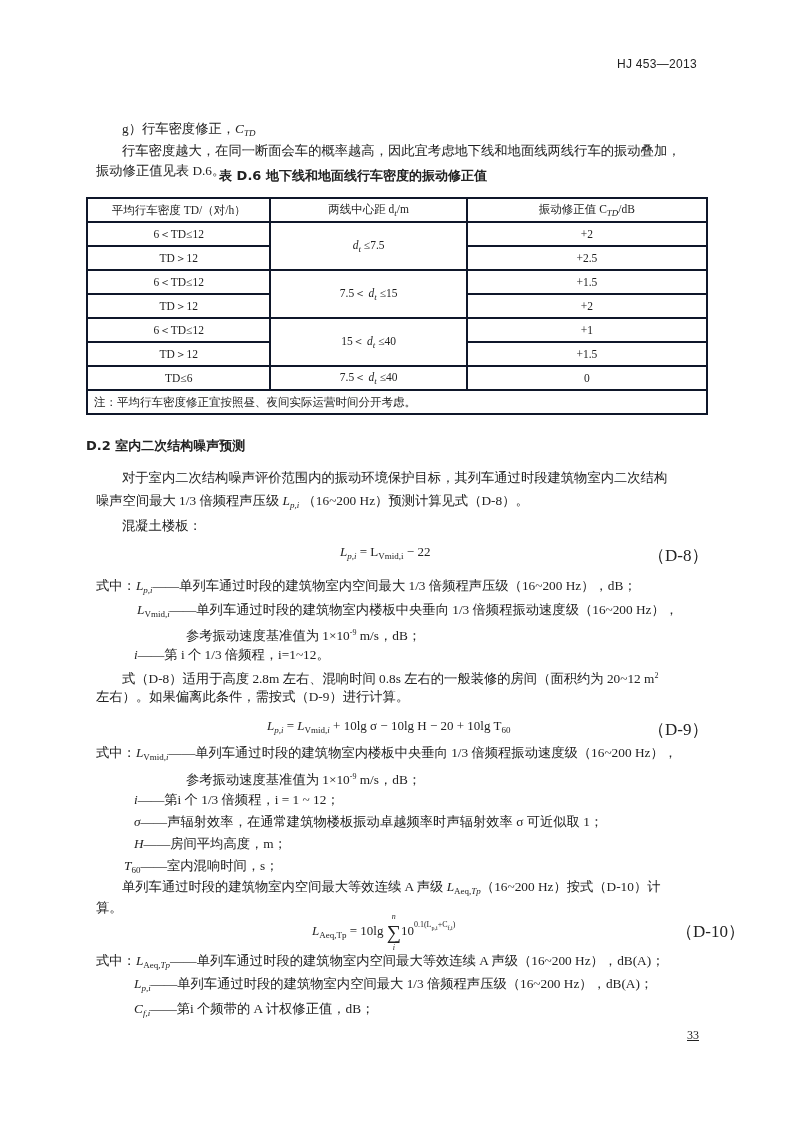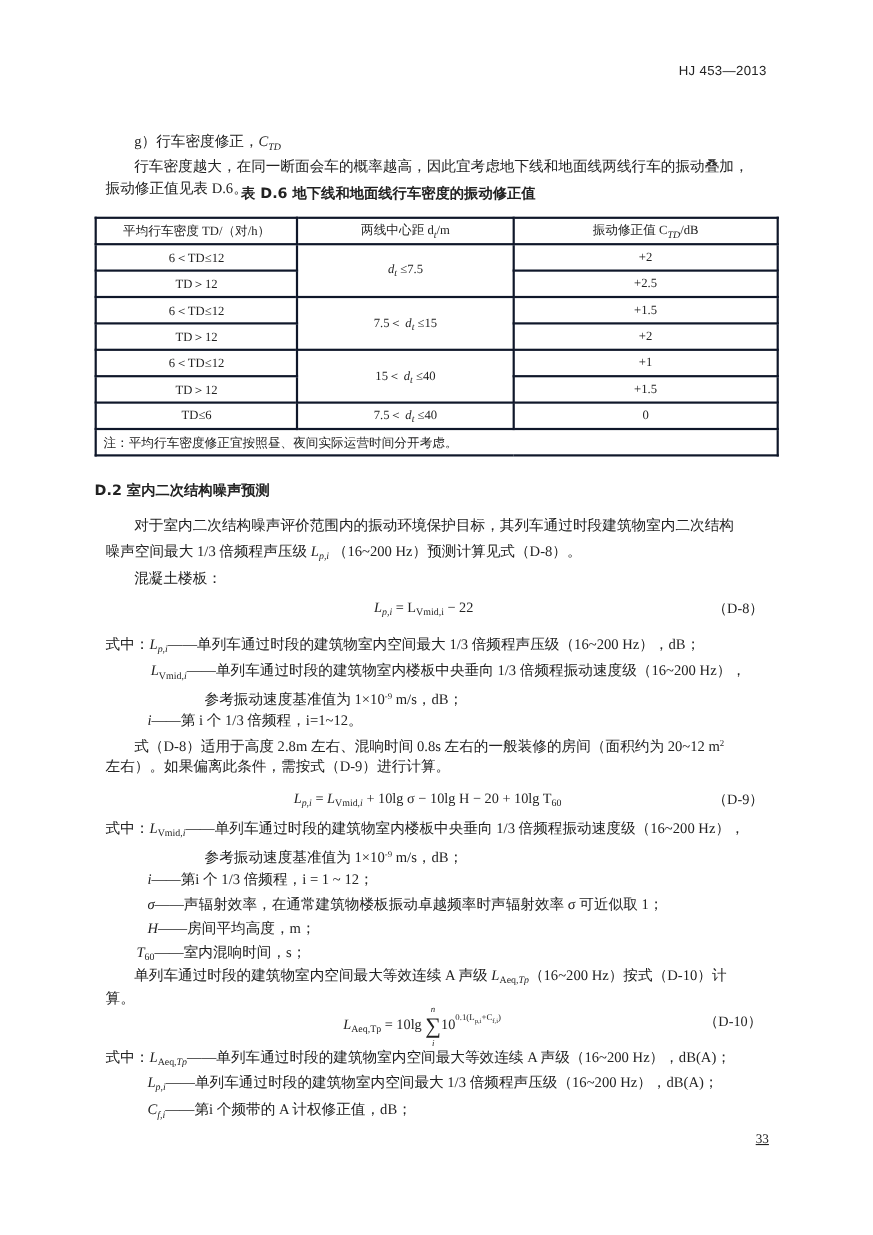--- a/index.html
+++ b/index.html
@@ -12,21 +12,21 @@
   .sans { font-family:"DejaVu Sans","Liberation Sans",sans-serif; }
   .caption { left:0; width:706px; text-align:center; top:167px; font-size:13px; font-weight:bold; white-space:nowrap; }
   i { font-style:italic; }
   sub { font-size:9px; vertical-align:-3px; }
   sup { font-size:8px; vertical-align:5px; }
   table.t { position:absolute; left:86px; top:197px; width:622px; border-collapse:collapse; font-size:11.5px; }
   table.t td { border:2px solid #0f172a; text-align:center; height:22px; padding:0; }
   table.t { border:2px solid #222; }
   table.t td.note { text-align:left; padding-left:6px; }
   .eq { font-size:13px; }
-  .eqnum { left:640px; font-size:13px; }
+  .eqnum { left:640px; font-size:17px; }
   .pnum { right:95px; top:1028px; font-size:12px;text-decoration:underline; }
 </style>
 </head>
 <body>
 
 <div class="abs hdr">HJ 453—2013</div>
 
 <div class="abs p ind" style="top:118px"><span>g）行车密度修正，</span><i>C</i><sub><i>TD</i></sub></div>
 <div class="abs p ind" style="top:140px">行车密度越大，在同一断面会车的概率越高，因此宜考虑地下线和地面线两线行车的振动叠加，</div>
 <div class="abs p" style="top:160px;left:96px">振动修正值见表 D.6。</div>
@@ -104,19 +104,19 @@
 <div class="abs p" style="top:742px"><span>式中：</span><i>L</i><sub>Vmid,<i>i</i></sub><span>——单列车通过时段的建筑物室内楼板中央垂向 1/3 倍频程振动速度级（16~200  Hz），</span></div>
 <div class="abs p" style="top:766px;left:186px"><span>参考振动速度基准值为 1×10</span><sup>-9</sup><span> m/s，dB；</span></div>
 <div class="abs p" style="top:789px;left:134px"><i>i</i><span>——第i 个 1/3 倍频程，i = 1 ~ 12；</span></div>
 <div class="abs p" style="top:811px;left:134px"><i>σ</i><span>——声辐射效率，在通常建筑物楼板振动卓越频率时声辐射效率 σ 可近似取 1；</span></div>
 <div class="abs p" style="top:833px;left:134px"><i>H</i><span>——房间平均高度，m；</span></div>
 <div class="abs p" style="top:855px;left:124px"><i>T</i><sub>60</sub><span>——室内混响时间，s；</span></div>
 <div class="abs p ind" style="top:876px"><span>单列车通过时段的建筑物室内空间最大等效连续 A 声级 </span><i>L</i><sub>Aeq,<i>Tp</i></sub><span>（16~200 Hz）按式（D-10）计</span></div>
 <div class="abs p" style="top:897px">算。</div>
 
 <div class="abs eq" style="left:312px;top:920px"><i>L</i><sub>Aeq,Tp</sub><span> = 10lg </span><span style="display:inline-block;position:relative;font-size:20px;vertical-align:-4px"><span>∑</span><span style="position:absolute;left:5px;top:-9px;font-size:8px;font-style:italic">n</span><span style="position:absolute;left:6px;top:22px;font-size:8px;font-style:italic">i</span></span><span>10</span><sup style="font-size:8px;vertical-align:8px"><span>0.1(L</span><sub style="font-size:6px">p,i</sub><span>+C</span><sub style="font-size:6px">f,i</sub><span>)</span></sup></div>
-<div class="abs eqnum" style="top:920px;left:640px">（D-10）</div>
+<div class="abs eqnum" style="top:920px;left:676px">（D-10）</div>
 
 <div class="abs p" style="top:950px"><span>式中：</span><i>L</i><sub>Aeq,<i>Tp</i></sub><span>——单列车通过时段的建筑物室内空间最大等效连续 A 声级（16~200 Hz），dB(A)；</span></div>
 <div class="abs p" style="top:973px;left:134px"><i>L</i><sub><i>p,i</i></sub><span>——单列车通过时段的建筑物室内空间最大 1/3 倍频程声压级（16~200 Hz），dB(A)；</span></div>
 <div class="abs p" style="top:998px;left:134px"><i>C</i><sub><i>f,i</i></sub><span>——第i 个频带的 A 计权修正值，dB；</span></div>
 
 <div class="abs pnum">33</div>
 
 </body></html>

